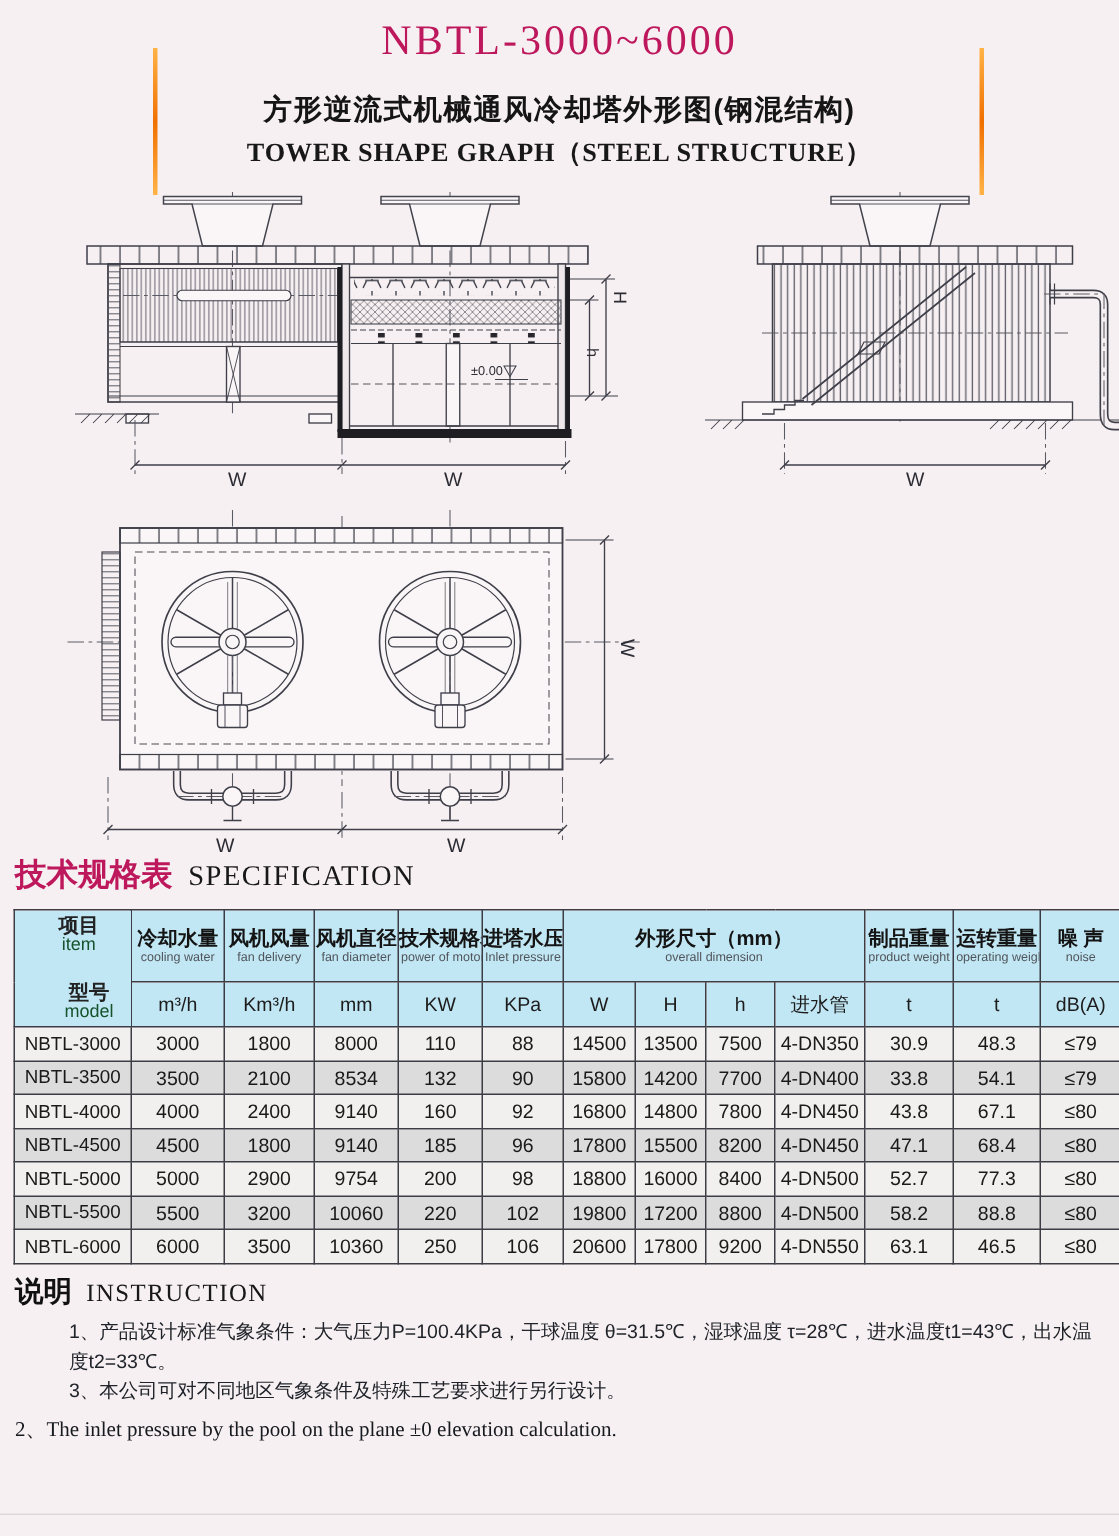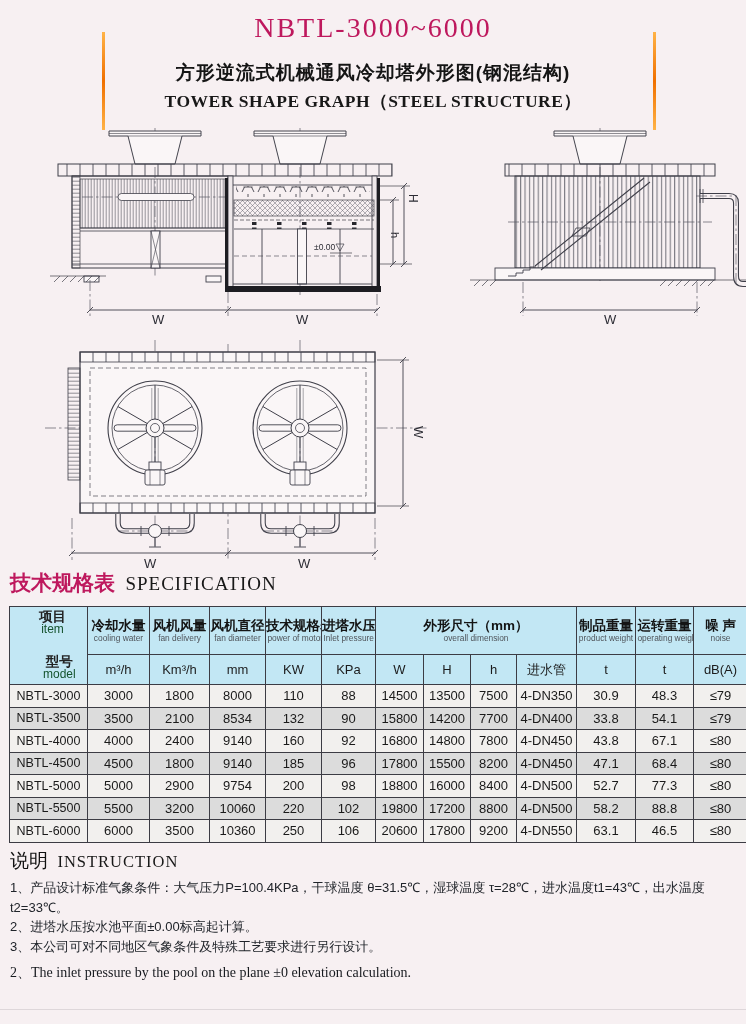--- a/index.html
+++ b/index.html
@@ -56,23 +56,23 @@
   th.diag .bl{bottom:3px;left:5px;text-align:center;margin-left:28px;}
   th.diag .czh{font-size:13.5px;font-weight:bold;display:block;}
   th.diag .cen{font-size:12px;color:#14532d;display:block;}
   table.spec tbody td{height:21.5px;font-size:13px;color:#1a1a1a;}
   table.spec tbody tr:nth-child(odd) td{background:#f2f0ee;}
   table.spec tbody tr:nth-child(even) td{background:#dcdcdc;}
   table.spec tbody td.model-col{background:#c9eaf6;font-size:12.5px;text-align:center;}
 
   
   .notes{position:absolute;top:848px;left:10px;width:728px;}
-  .notes-heading .zh{font-size:19px;font-weight:normal;color:#111;}
+  .notes-heading .zh{font-size:19px;font-weight:bold;color:#111;}
   .notes-heading .en{font-family:"Liberation Serif", serif;font-size:16.5px;color:#181818;letter-spacing:1px;margin-left:5px;}
-  .notes-zh{margin-top:4px;}
+  .notes-zh{margin-top:4px;margin-left:36px;}
   .notes-zh .note-line{font-size:13px;line-height:19.5px;color:#20242a;}
   .notes-en{margin-top:6px;}
   .notes-en .note-line{font-family:"Liberation Serif", serif;font-size:14px;line-height:21px;color:#16191e;}
   .bottom-rule{position:absolute;top:1009px;left:0;width:746px;height:1px;background:#ded7da;}
 </style>
 </head>
 <body>
 
 <div class="page">
 
@@ -431,21 +431,20 @@
       </tbody>
   </table>
 
   <div class="notes">
     <div class="notes-heading">
       <span class="zh">说明</span>
       <span class="en">INSTRUCTION</span>
     </div>
     <div class="notes-zh">
       <div class="note-line">1、产品设计标准气象条件：大气压力P=100.4KPa，干球温度 θ=31.5℃，湿球温度 τ=28℃，进水温度t1=43℃，出水温度t2=33℃。</div>
-      <div class="note-line">2、进塔水压按水池平面±0.00标高起计算。</div>
       <div class="note-line">3、本公司可对不同地区气象条件及特殊工艺要求进行另行设计。</div>
     </div>
     <div class="notes-en">
       <div class="note-line">2、The inlet pressure by the pool on the plane ±0 elevation calculation.</div>
 
     </div>
   </div>
 
   <div class="bottom-rule"></div>
 </div>

